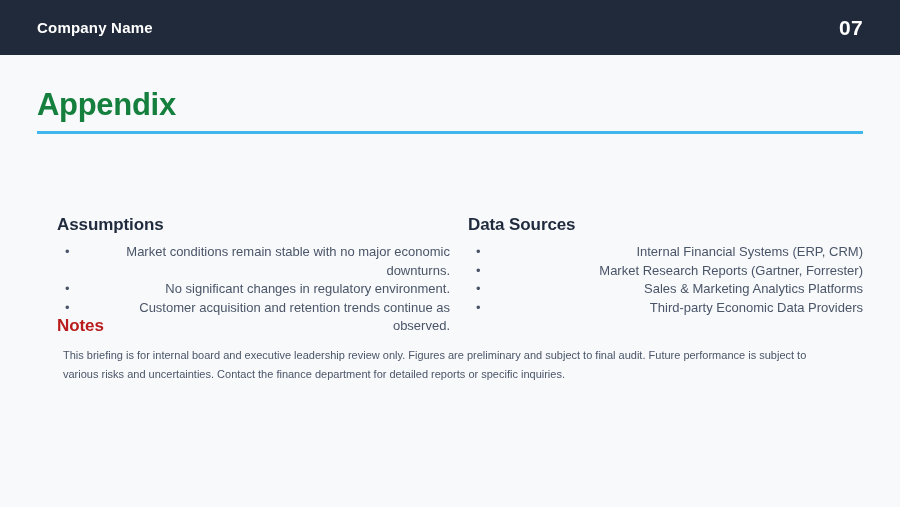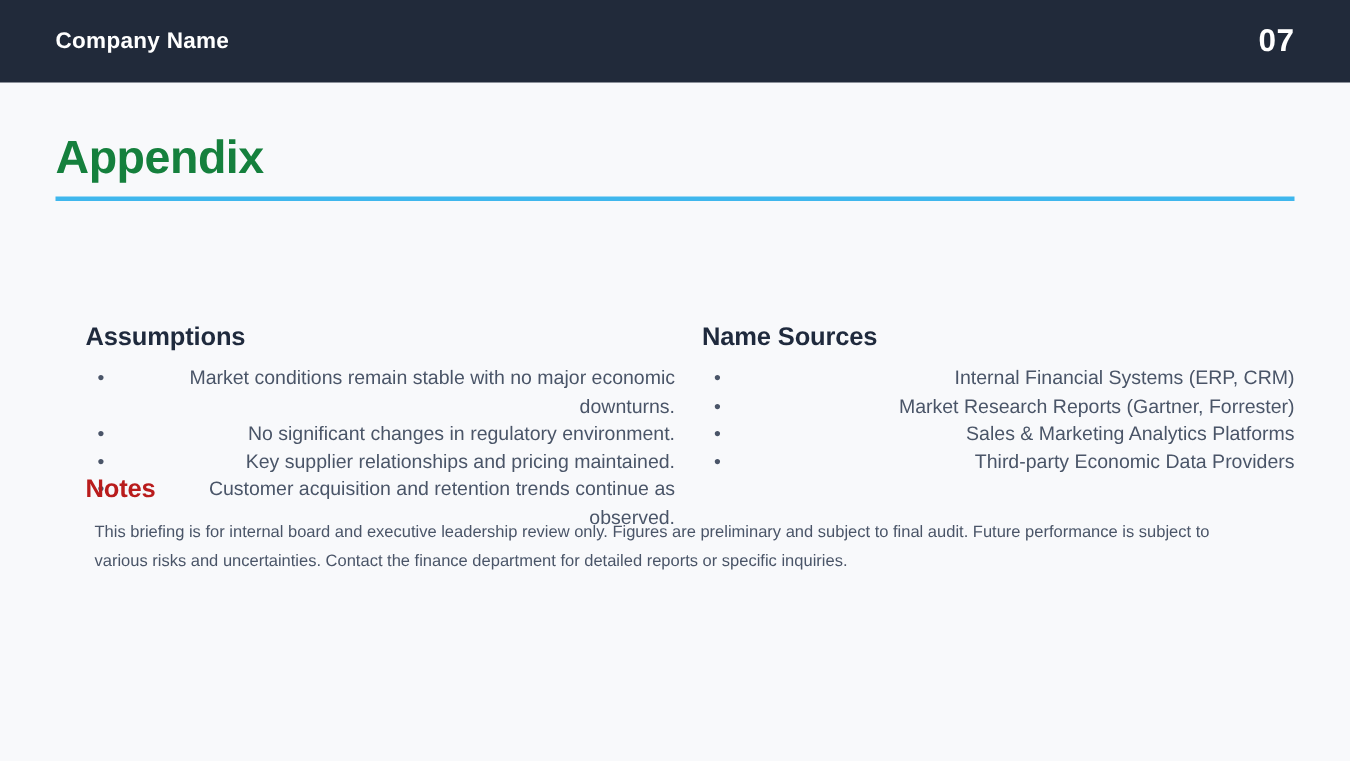--- a/index.html
+++ b/index.html
@@ -163,27 +163,26 @@
     <div class="title-rule"></div>
   </div>
 
   <div class="columns">
 
     <div class="col col-left">
       <div class="section-heading">Assumptions</div>
       <ul class="bullets">
         <li>Market conditions remain stable with no major economic downturns.</li>
         <li>No significant changes in regulatory environment.</li>
-        <li>Key supplier relationships and pricing maintained.</li>
         <li>Customer acquisition and retention trends continue as observed.</li>
       </ul>
     </div>
 
     <div class="col col-right">
-      <div class="section-heading">Name Sources</div>
+      <div class="section-heading">Data Sources</div>
       <ul class="bullets">
         <li>Internal Financial Systems (ERP, CRM)</li>
         <li>Market Research Reports (Gartner, Forrester)</li>
         <li>Sales &amp; Marketing Analytics Platforms</li>
         <li>Third-party Economic Data Providers</li>
       </ul>
     </div>
 
   </div>
 

